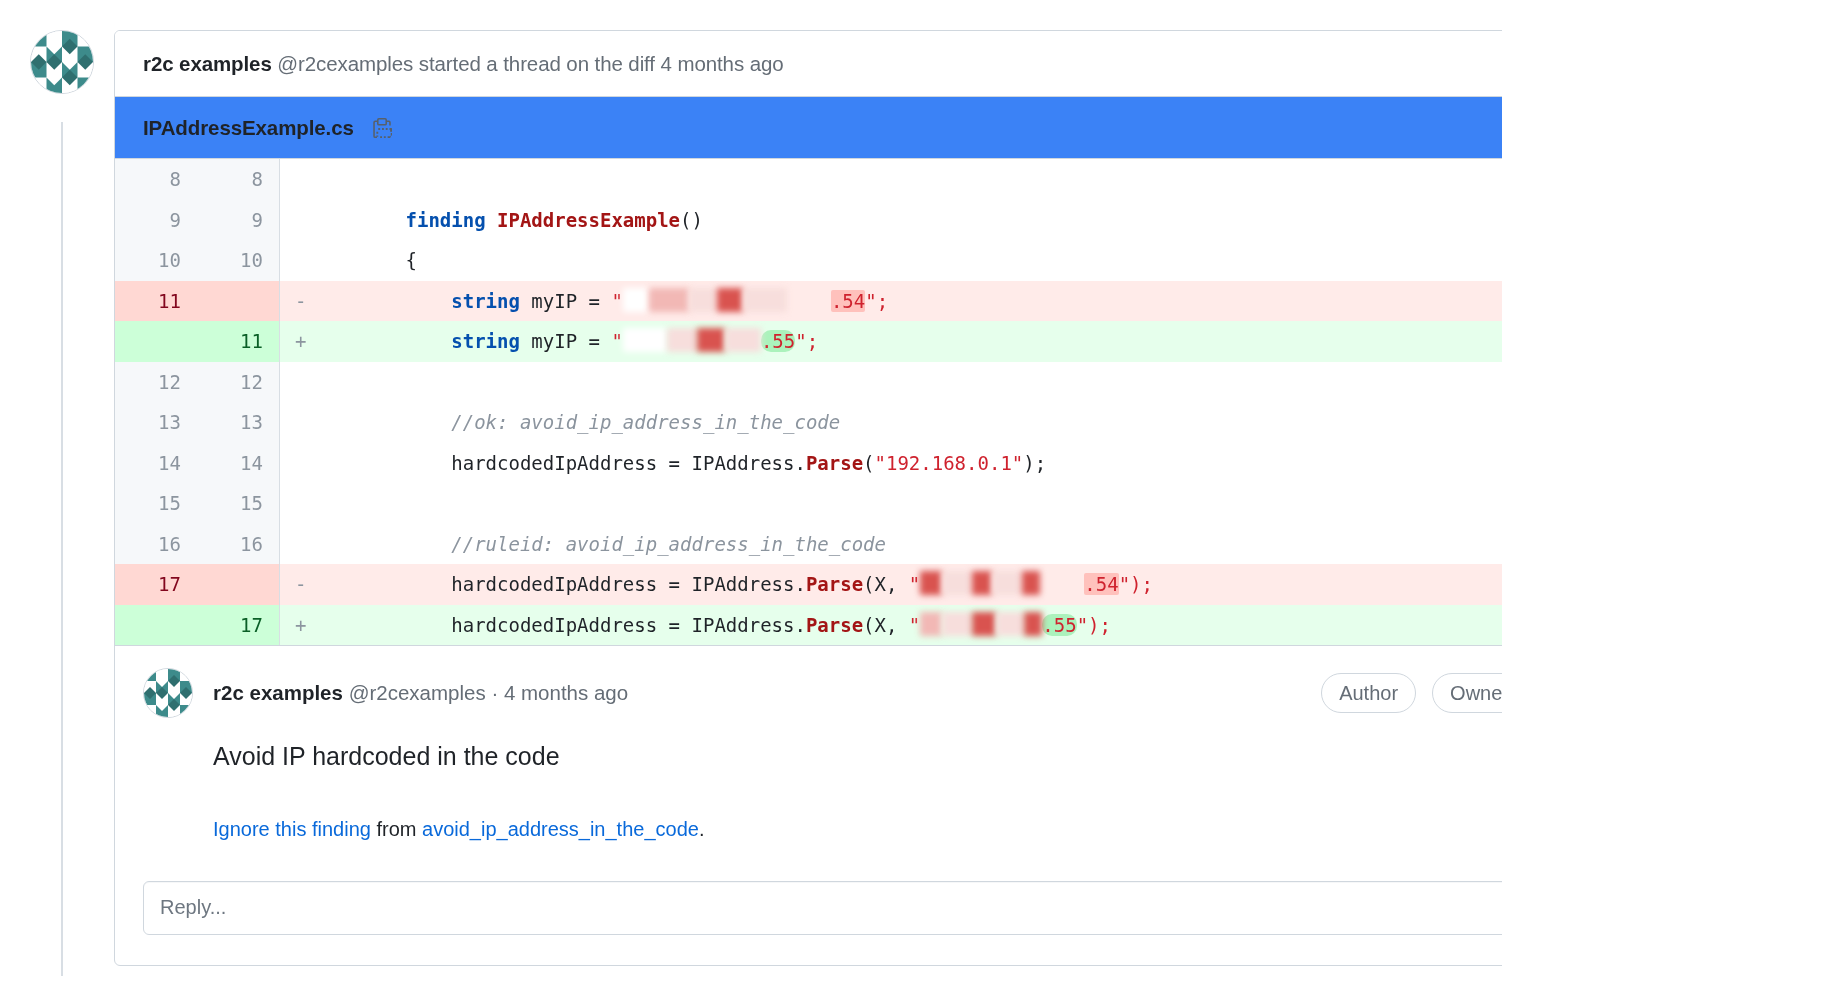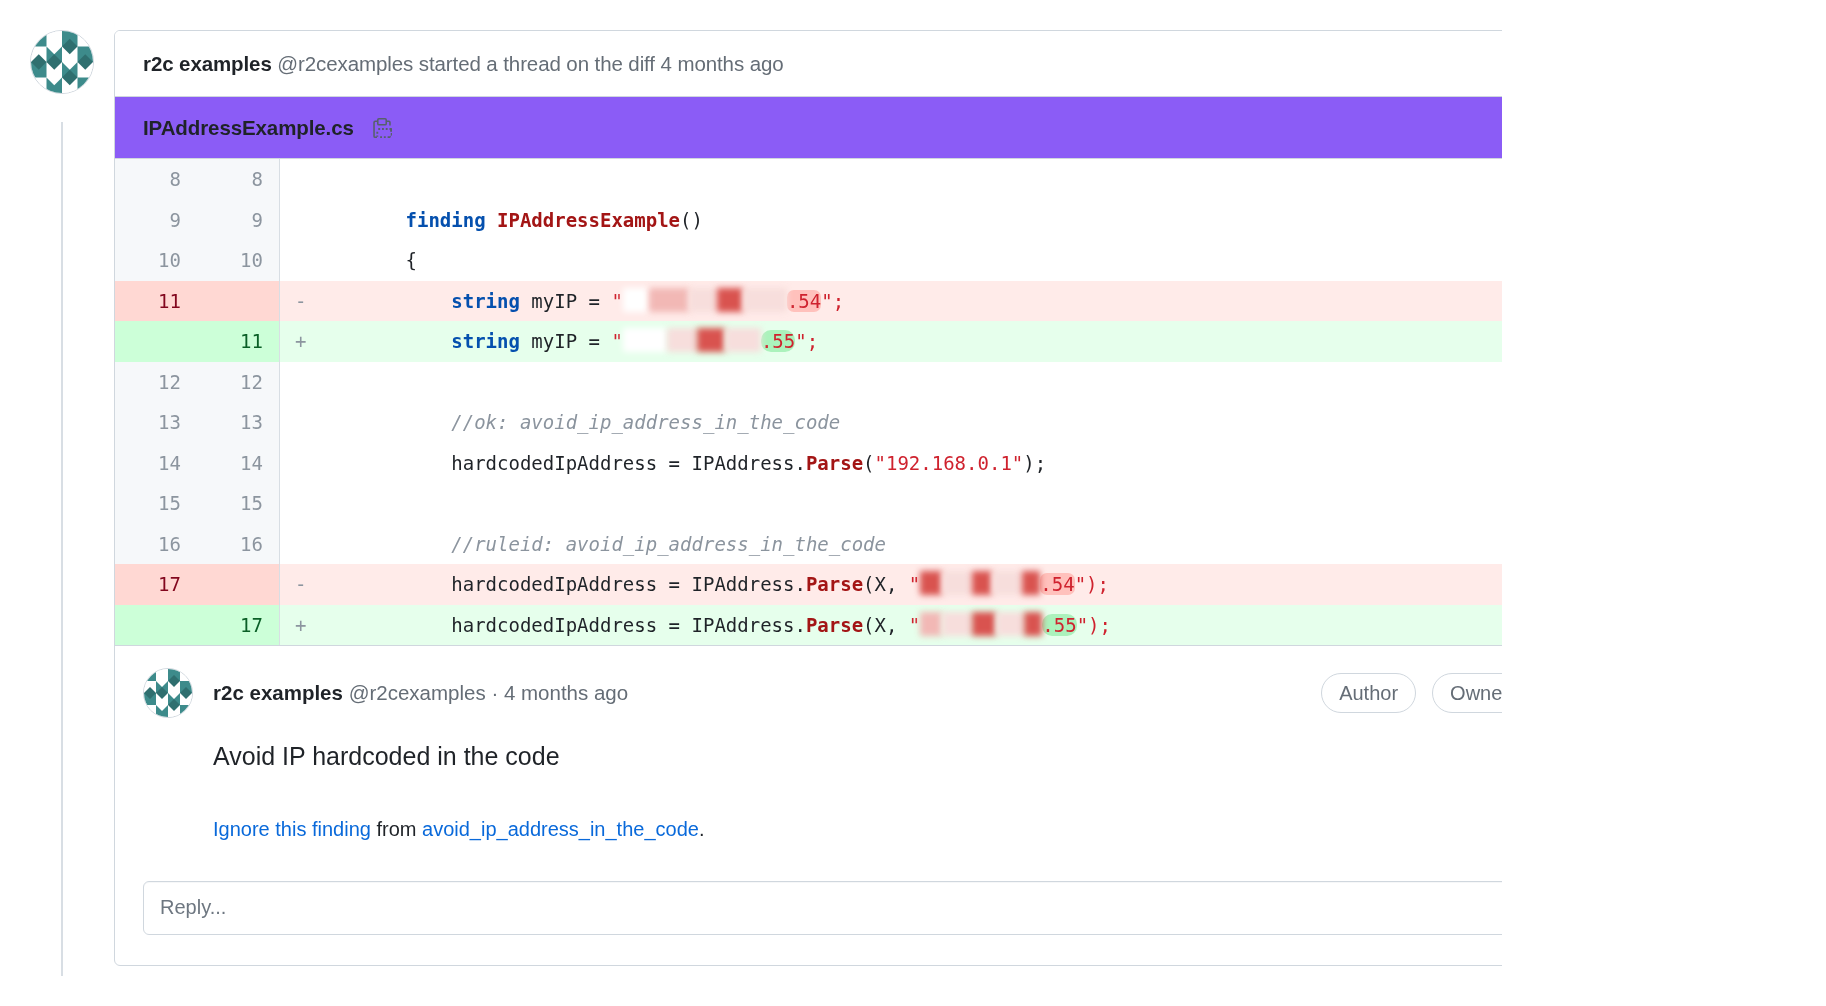--- a/index.html
+++ b/index.html
@@ -90,21 +90,21 @@
   }
   .chev svg { display: block; }
 
   
   .file-bar {
     display: flex;
     align-items: center;
     gap: 18px;
     height: 62px;
     padding: 0 28px;
-    background: #8b5cf6;
+    background: #3b82f6;
     border-bottom: 1px solid #d0d7de;
   }
   .file-name {
     font-size: 20.5px;
     font-weight: 700;
     color: #1f2328;
     letter-spacing: -0.1px;
   }
   .copy-icon { width: 20px; height: 22px; cursor: pointer; }
 
@@ -156,21 +156,21 @@
 
   
   .kw  { color: #0550ae; font-weight: 700; }
   .cls { color: #a31515; font-weight: 700; }
   .str { color: #cf222e; }
   .cmt { color: #8b949e; font-style: italic; }
   .fn  { color: #a31515; font-weight: 700; }
   .pn  { color: #1f2328; }
 
   
-  .wdel { background: #ffc1bc; border-radius: 7px; }
+  .wdel { background: #ffc1bc; border-radius: 2px; margin-left: 44px; }
   .wadd { background: #abf2bc; border-radius: 10px; }
 
   
   .redact {
     display: inline-block;
     vertical-align: -4px;
     height: 24px;
     border-radius: 1px;
     filter: blur(3.2px);
   }

